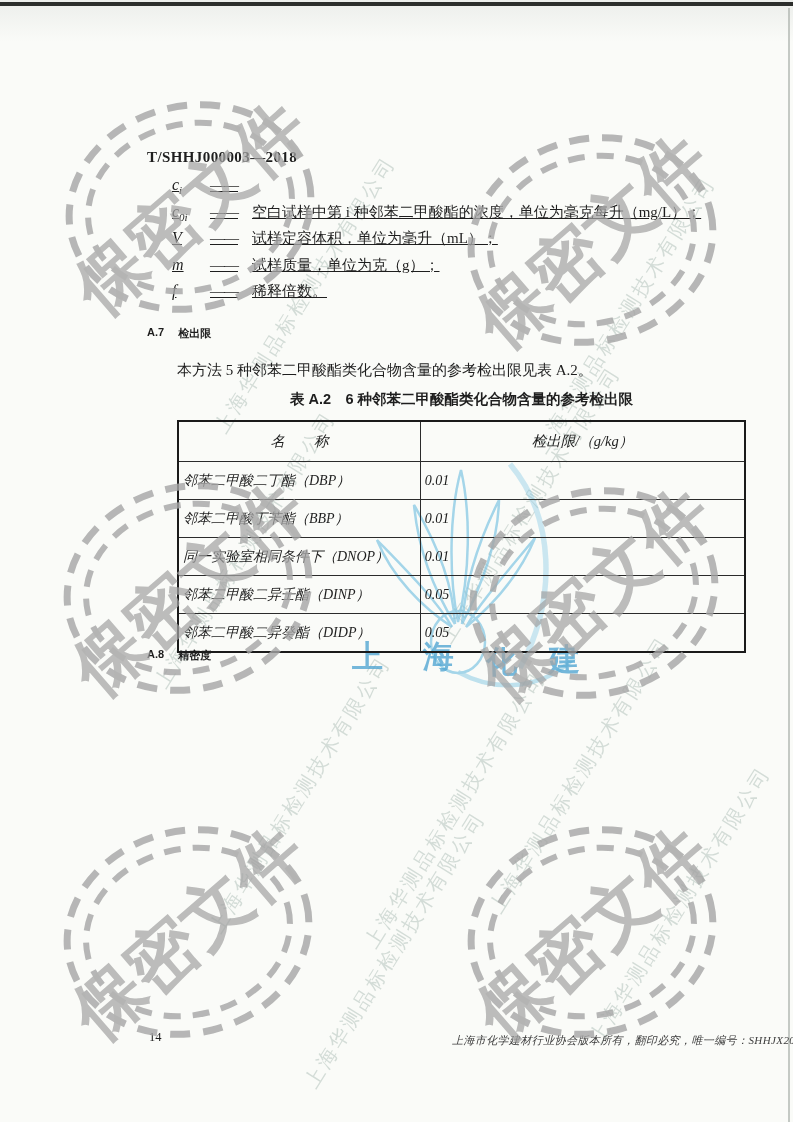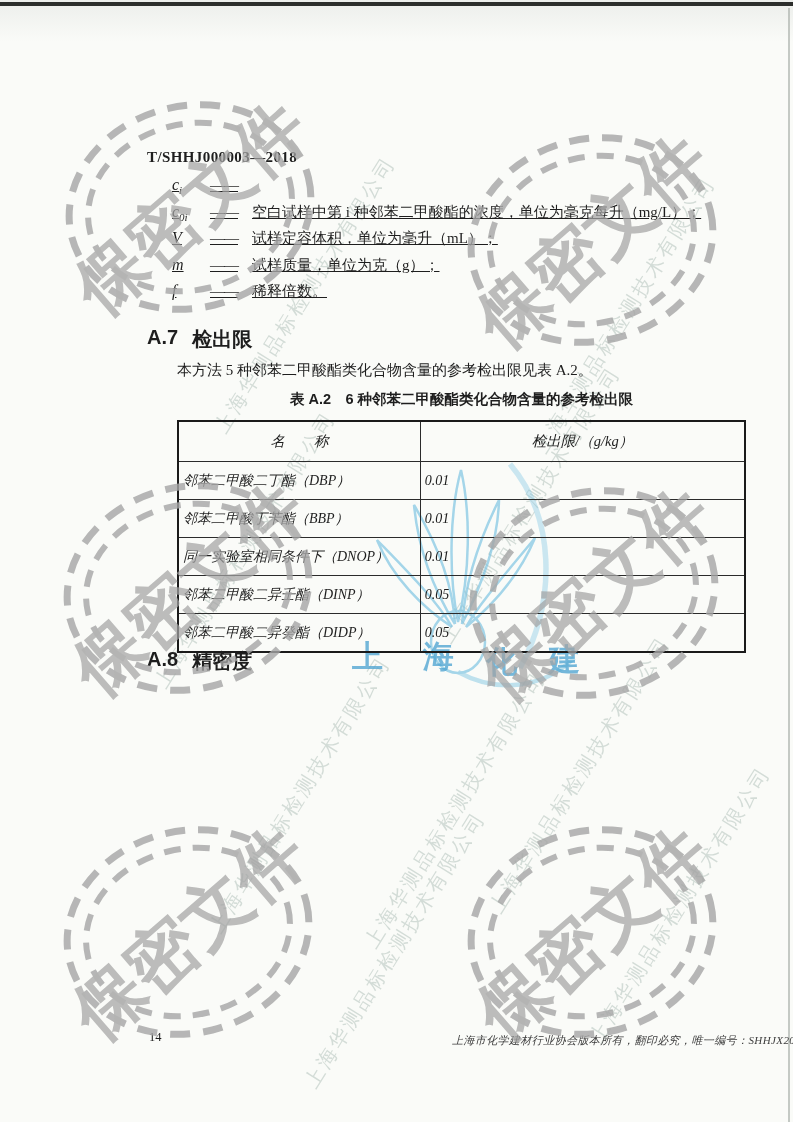--- a/index.html
+++ b/index.html
@@ -51,21 +51,21 @@
 
   .symbols{position:absolute;left:172px;top:176px;text-decoration:underline;}
   .sym-row{display:flex;align-items:baseline;height:26.6px;font-size:15px;}
   .sym-symbol{width:38px;font-style:italic;font-size:16px;flex:0 0 auto;}
   .sym-symbol sub{font-size:11px;}
   .sym-dash{flex:0 0 auto;margin-right:14px;letter-spacing:-1px;}
   .sym-desc{white-space:nowrap;}
 
   .sec-heading{position:absolute;left:147px;display:flex;gap:14px;
     font-family:"Liberation Sans","DejaVu Sans",sans-serif;
-    font-weight:bold;font-size:20px;}
+    font-weight:bold;font-size:11px;}
   .sec-a7{top:326px;}
   .sec-a8{top:648px;}
   .para{position:absolute;left:147px;font-size:15px;line-height:27px;text-indent:2em;}
   .para-a7{top:357px;width:620px;}
   .para-a8{top:688px;width:604px;}
 
   .table-caption{position:absolute;left:177px;top:390px;width:569px;text-align:center;
     font-family:"Liberation Sans","DejaVu Sans",sans-serif;font-weight:bold;font-size:14.5px;}
   table.limits{
     position:absolute;left:177px;top:420px;width:569px;

